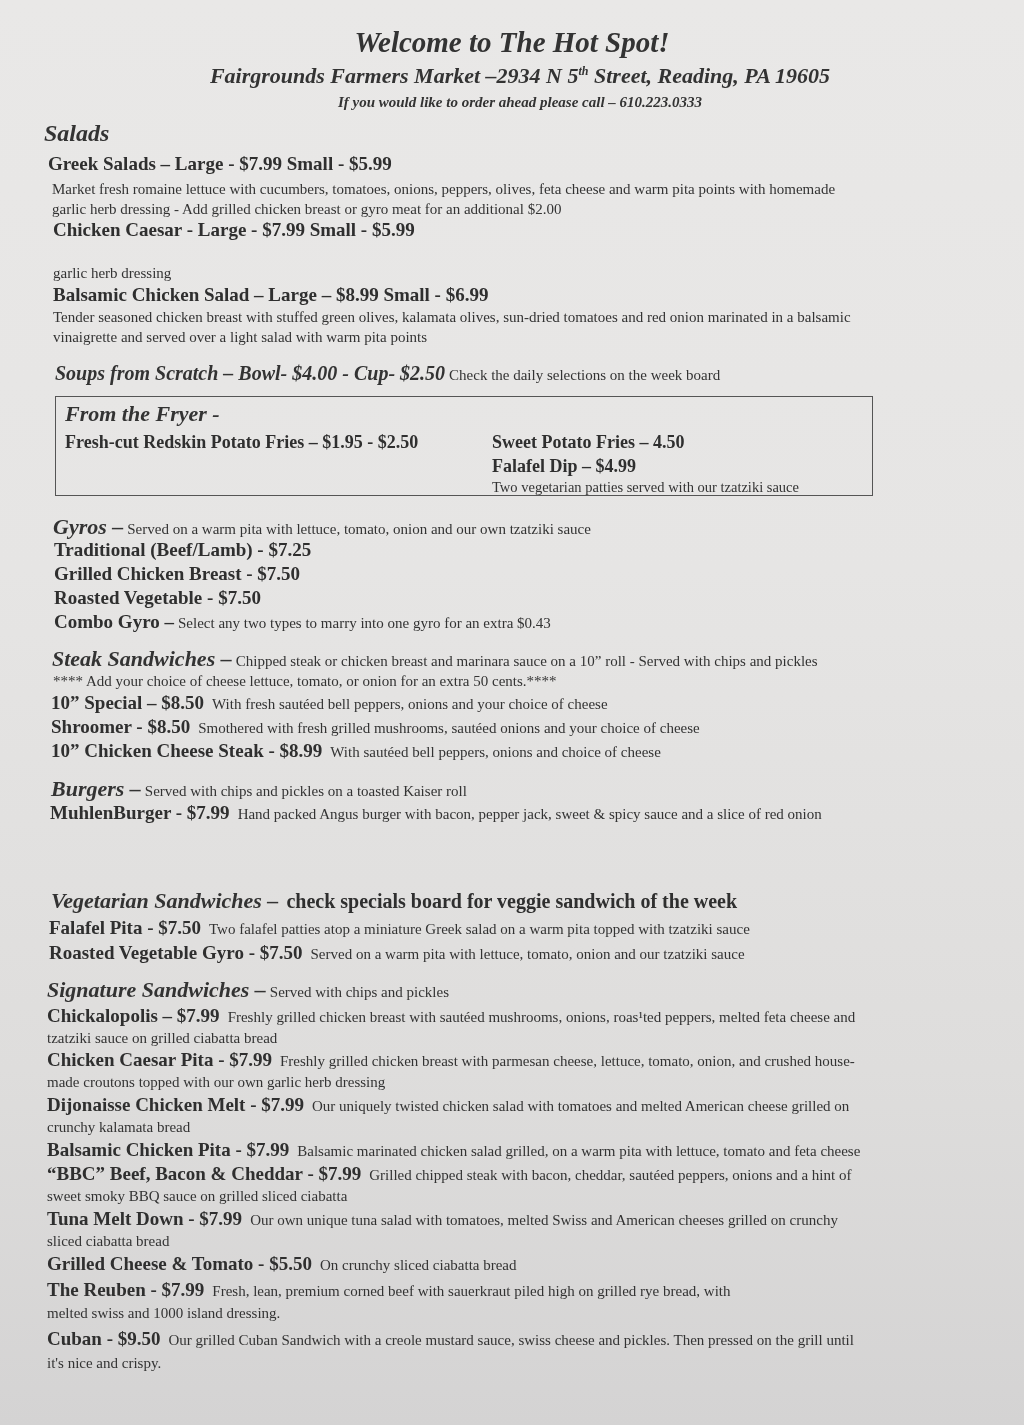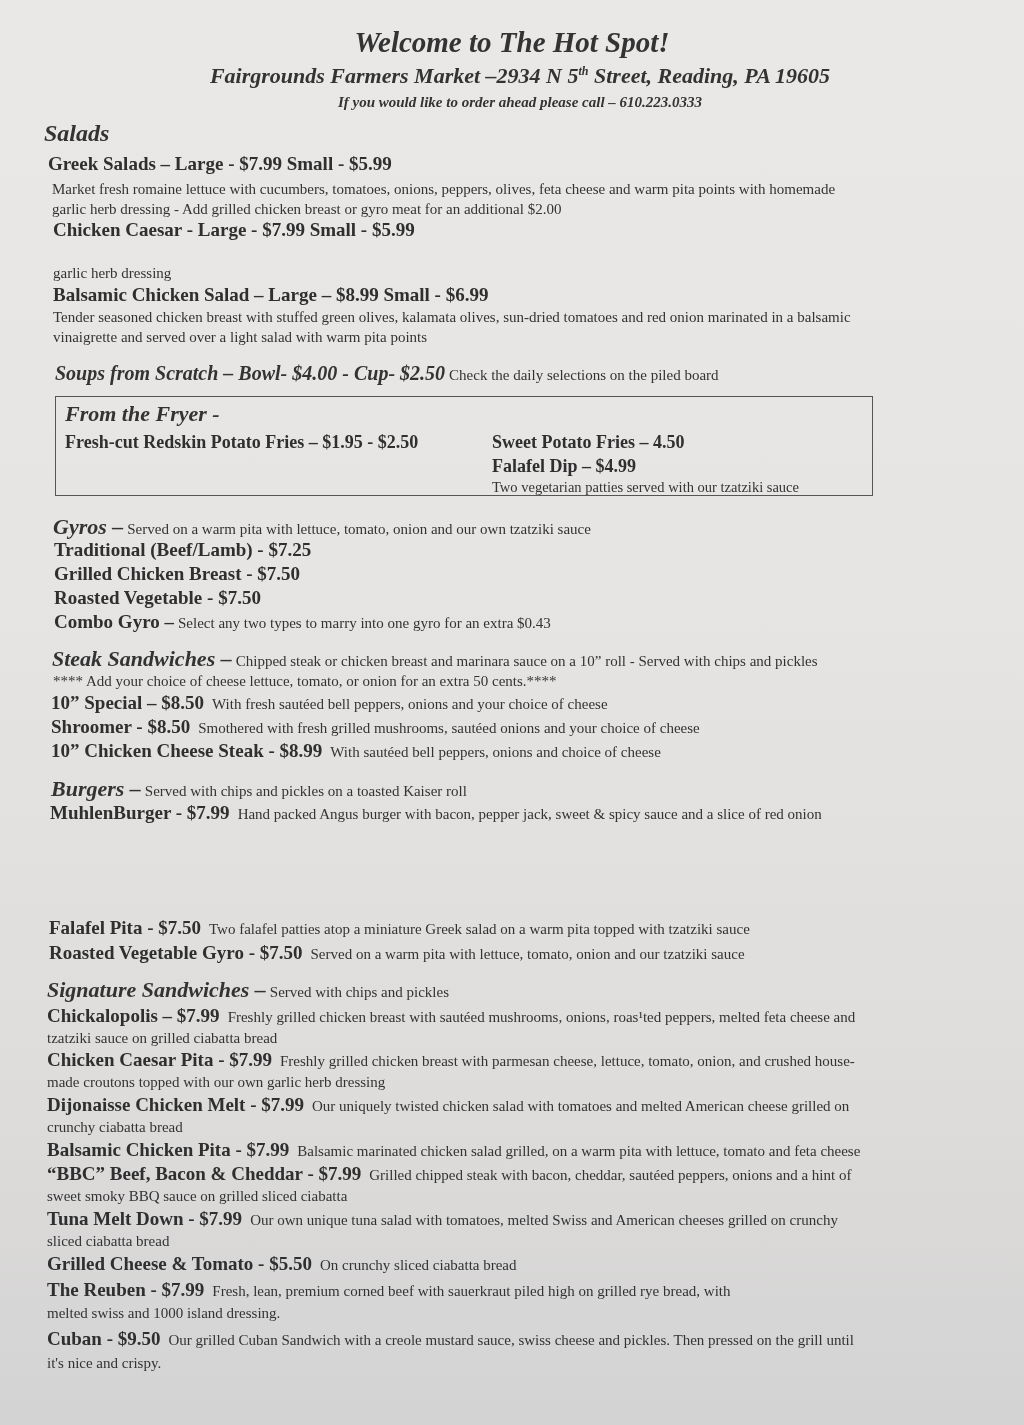--- a/index.html
+++ b/index.html
@@ -43,21 +43,21 @@
 
   <div class="abs item" style="left:53px; top:219px;">Chicken Caesar - Large - $7.99 Small - $5.99</div>
   <div class="abs desc" style="left:53px; top:265px;">garlic herb dressing</div>
 
   <div class="abs item" style="left:53px; top:284px;">Balsamic Chicken Salad – Large – $8.99 Small - $6.99</div>
   <div class="abs desc" style="left:53px; top:329px;">vinaigrette and served over a light salad with warm pita points</div>
   <div class="abs desc" style="left:53px; top:309px;">Tender seasoned chicken breast with stuffed green olives, kalamata olives, sun-dried tomatoes and red onion marinated in a balsamic</div>
 
   <div class="abs" style="left:55px; top:362px;">
     <span class="section" style="font-size:20px;">Soups from Scratch –  Bowl- $4.00 - Cup- $2.50</span>
-    <span class="desc">Check the daily selections on the piled board</span>
+    <span class="desc">Check the daily selections on the week board</span>
   </div>
 
   <div class="fryer-box"></div>
   <div class="abs section" style="left:65px; top:401px; font-size:22px;">From the Fryer -</div>
   <div class="abs item" style="left:65px; top:432px; font-size:18px;">Fresh-cut Redskin Potato Fries – $1.95 - $2.50</div>
   <div class="abs item" style="left:492px; top:432px; font-size:18px;">Sweet Potato Fries – 4.50</div>
   <div class="abs item" style="left:492px; top:456px; font-size:18px;">Falafel Dip – $4.99</div>
   <div class="abs small" style="left:492px; top:479px;">Two vegetarian patties served with our tzatziki sauce</div>
 
   <div class="abs" style="left:53px; top:514px;">
@@ -92,20 +92,24 @@
 
   <div class="abs" style="left:51px; top:776px;">
     <span class="section" style="font-size:22px;">Burgers –</span>
     <span class="desc">Served with chips and pickles on a toasted Kaiser roll</span>
   </div>
   <div class="abs" style="left:50px; top:802px;">
     <span class="item">MuhlenBurger - $7.99</span>&nbsp;
     <span class="desc">Hand packed Angus burger with bacon, pepper jack, sweet &amp; spicy sauce and a slice of red onion</span>
   </div>
 
+  <div class="abs" style="left:51px; top:888px;">
+    <span class="section" style="font-size:22px;">Vegetarian Sandwiches –</span>&nbsp;
+    <span class="bigdesc">check specials board for veggie sandwich of the week</span>
+  </div>
   <div class="abs" style="left:49px; top:917px;">
     <span class="item">Falafel Pita - $7.50</span>&nbsp;
     <span class="desc">Two falafel patties atop a miniature Greek salad on a warm pita topped with tzatziki sauce</span>
   </div>
   <div class="abs" style="left:49px; top:942px;">
     <span class="item">Roasted Vegetable Gyro - $7.50</span>&nbsp;
     <span class="desc">Served on a warm pita with lettuce, tomato, onion and our tzatziki sauce</span>
   </div>
 
   <div class="abs" style="left:47px; top:977px;">
@@ -122,21 +126,21 @@
   <div class="abs" style="left:47px; top:1049px;">
     <span class="item">Chicken Caesar Pita - $7.99</span>&nbsp;
     <span class="desc">Freshly grilled chicken breast with parmesan cheese, lettuce, tomato, onion, and crushed house-</span>
   </div>
   <div class="abs desc" style="left:47px; top:1074px;">made croutons topped with our own garlic herb dressing</div>
 
   <div class="abs" style="left:47px; top:1094px;">
     <span class="item">Dijonaisse Chicken Melt - $7.99</span>&nbsp;
     <span class="desc">Our uniquely twisted chicken salad with tomatoes and melted American cheese grilled on</span>
   </div>
-  <div class="abs desc" style="left:47px; top:1119px;">crunchy ciabatta bread</div>
+  <div class="abs desc" style="left:47px; top:1119px;">crunchy kalamata bread</div>
 
   <div class="abs" style="left:47px; top:1139px;">
     <span class="item">Balsamic Chicken Pita - $7.99</span>&nbsp;
     <span class="desc">Balsamic marinated chicken salad grilled, on a warm pita with lettuce, tomato and feta cheese</span>
   </div>
 
   <div class="abs" style="left:47px; top:1163px;">
     <span class="item">“BBC” Beef, Bacon &amp; Cheddar - $7.99</span>&nbsp;
     <span class="desc">Grilled chipped steak with bacon, cheddar, sautéed peppers, onions and a hint of</span>
   </div>

